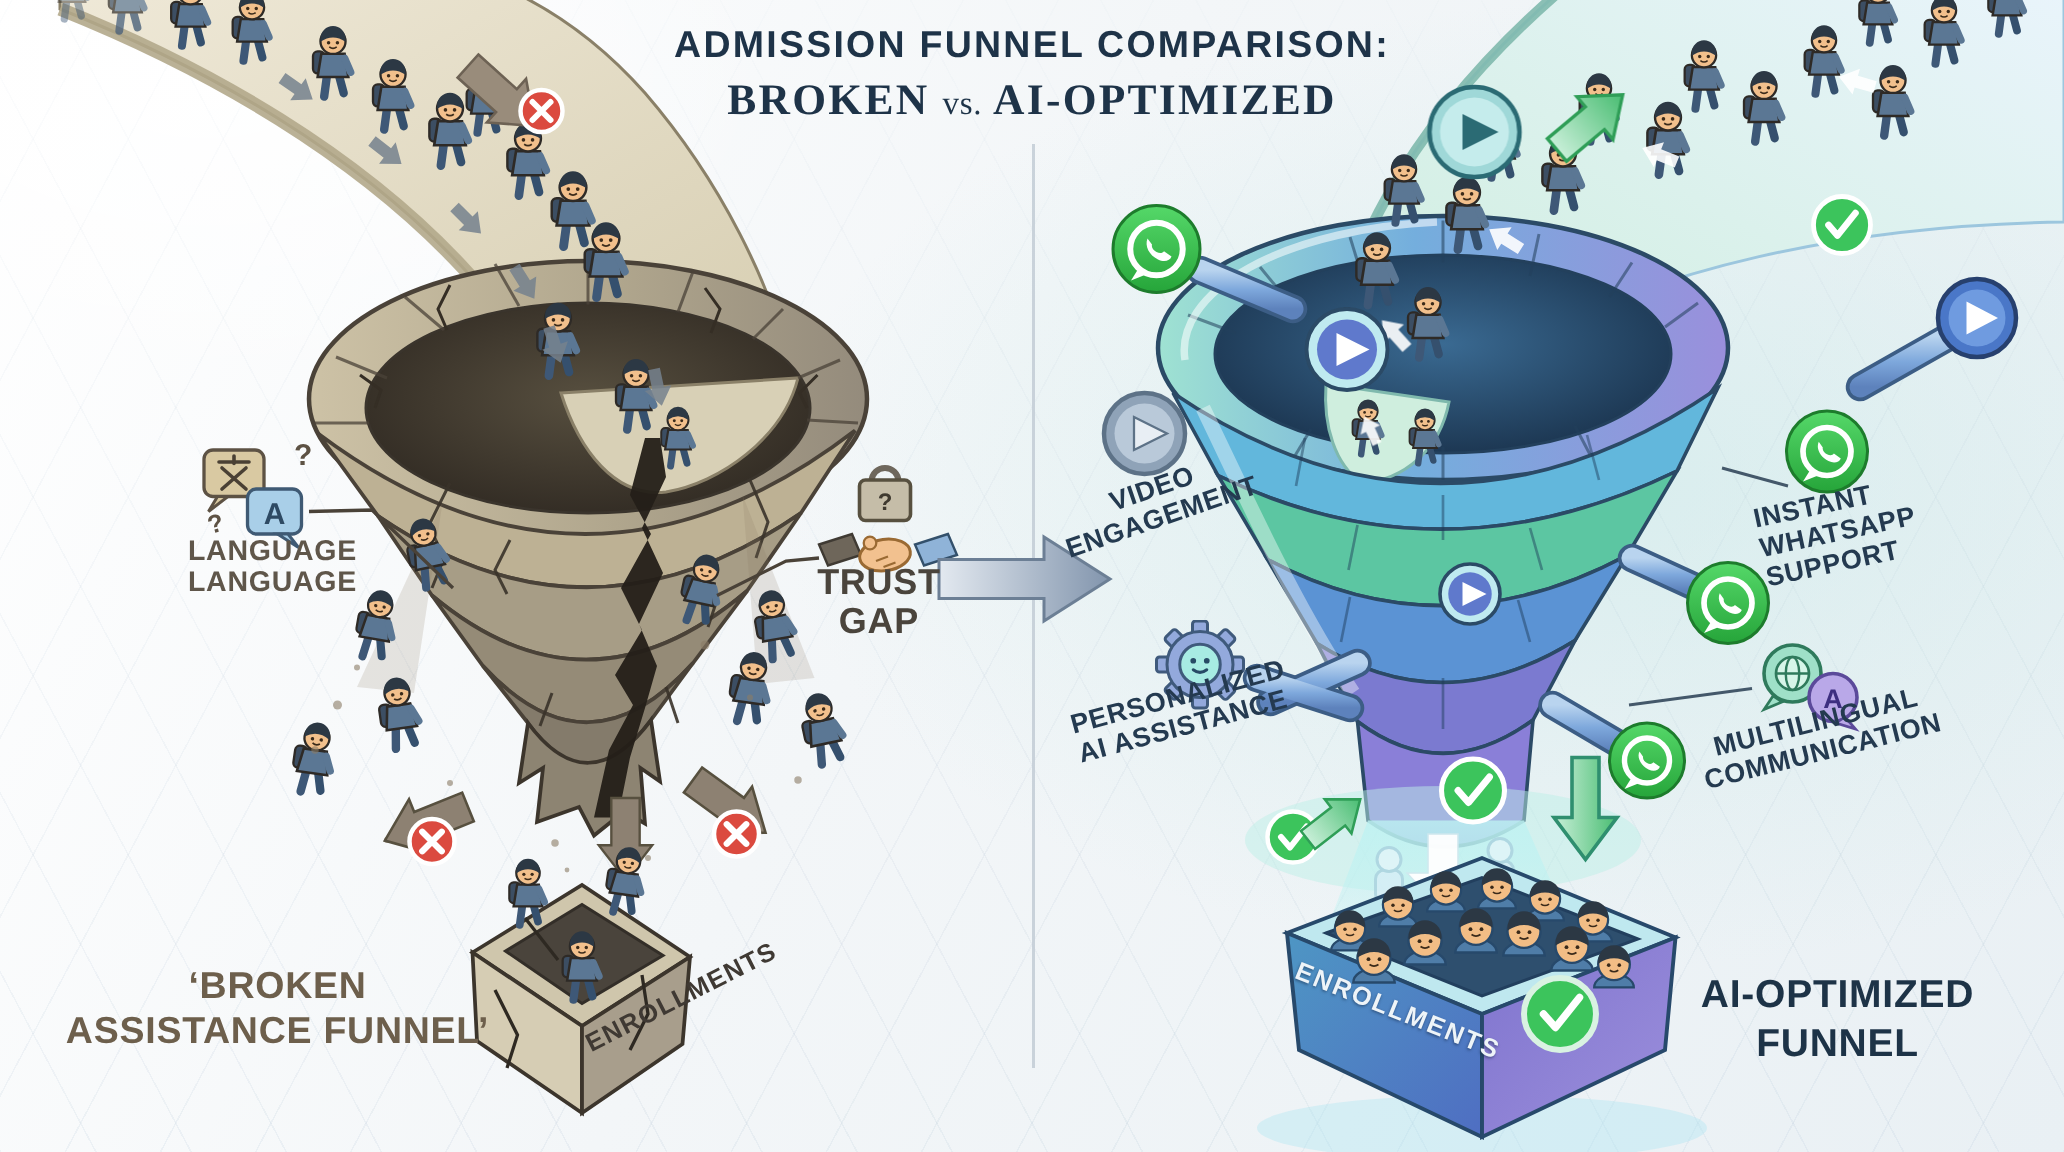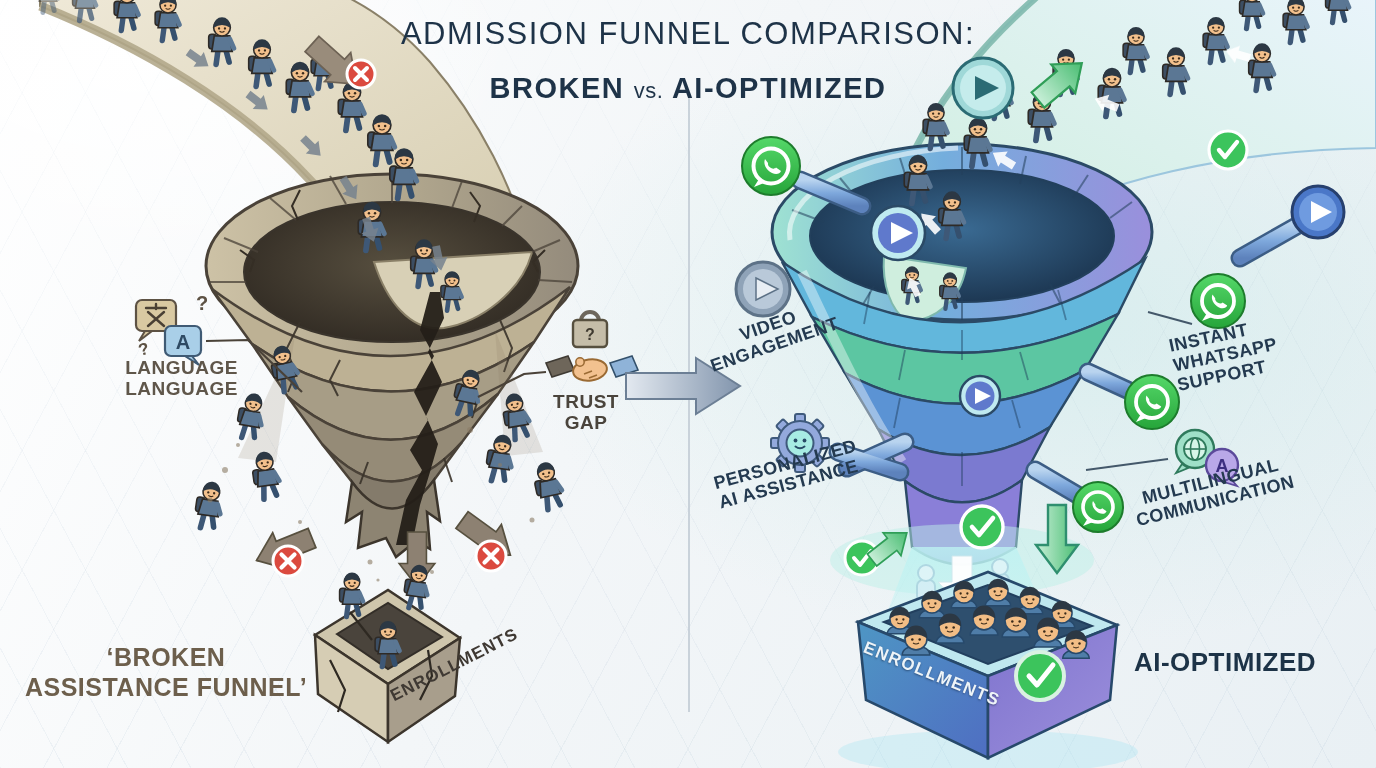--- a/index.html
+++ b/index.html
@@ -16,26 +16,26 @@
     content:""; position:absolute; inset:0; pointer-events:none;
     background:
       repeating-linear-gradient(62deg, rgba(140,168,195,.11) 0 1px, transparent 1px 56px),
       repeating-linear-gradient(-62deg, rgba(140,168,195,.11) 0 1px, transparent 1px 56px);
     -webkit-mask-image:linear-gradient(to bottom, rgba(0,0,0,.25), rgba(0,0,0,.9));
             mask-image:linear-gradient(to bottom, rgba(0,0,0,.25), rgba(0,0,0,.9));
   }
   svg.art { position:absolute; inset:0; }
   .lbl { position:absolute; font-weight:bold; line-height:1.1; white-space:nowrap; }
   .title { position:absolute; left:0; right:0; top:16px; text-align:center; color:#1e3348; z-index:5;}
-  .title .t1 { font-size:31px; font-weight:normal; letter-spacing:1.5px; }
-  .title .t2 { font-size:29px; font-weight:bold; letter-spacing:1.5px; margin-top:20px; }
+  .title .t1 { font-size:25px; font-weight:bold; letter-spacing:1.5px; }
+  .title .t2 { font-size:29px; font-weight:bold; letter-spacing:1.5px; margin-top:6px;font-family:Liberation Serif, serif; }
   .title .vs { font-size:22px; font-weight:normal; letter-spacing:.5px; }
   .lbl-language { left:98px; top:358px; width:140px; text-align:right; font-size:19px; color:#5f564a; letter-spacing:.5px;}
-  .lbl-trust    { left:540px; top:392px; width:92px;  text-align:center; font-size:19px; color:#4a443c; letter-spacing:.5px;}
-  .lbl-broken   { left:11px;  top:642px; width:310px; text-align:center; font-size:25px; color:#6d5f4c; letter-spacing:.5px; line-height:1.2;}
+  .lbl-trust    { left:540px; top:376px; width:92px;  text-align:center; font-size:24px; color:#4a443c; letter-spacing:.5px;}
+  .lbl-broken   { left:30px;  top:642px; width:310px; text-align:center; font-size:25px; color:#6d5f4c; letter-spacing:.5px; line-height:1.2;}
   .lbl-enroll-l { left:392px; top:688px; width:140px; font-size:17px; color:#3f3933; letter-spacing:1px;
                   transform:rotate(-27deg); transform-origin:left center; }
   .lbl-video    { left:694px; top:316px; width:155px; text-align:center; font-size:18px; color:#243a50;
                   transform:rotate(-19deg); letter-spacing:.5px;}
   .lbl-whats    { left:1172px; top:322px; width:140px; text-align:left; font-size:18px; color:#243a50;
                   transform:rotate(-12deg); letter-spacing:.5px;}
   .lbl-personal { left:714px; top:452px; width:170px; text-align:left; font-size:18px; color:#243a50;
                   transform:rotate(-15deg); letter-spacing:.5px;}
   .lbl-multi    { left:1108px; top:472px; width:210px; text-align:center; font-size:18px; color:#243a50;
                   transform:rotate(-14deg); letter-spacing:.5px;}
@@ -601,15 +601,16 @@
 
 <div class="lbl lbl-multi">
   <div>MULTILINGUAL</div>
   <div>COMMUNICATION</div>
 </div>
 
 <div class="lbl lbl-enroll-r">ENROLLMENTS</div>
 
 <div class="lbl lbl-ai">
   <div>AI-OPTIMIZED</div>
+  <div>FUNNEL</div>
 </div>
 
 </div>
 
 </body></html>

